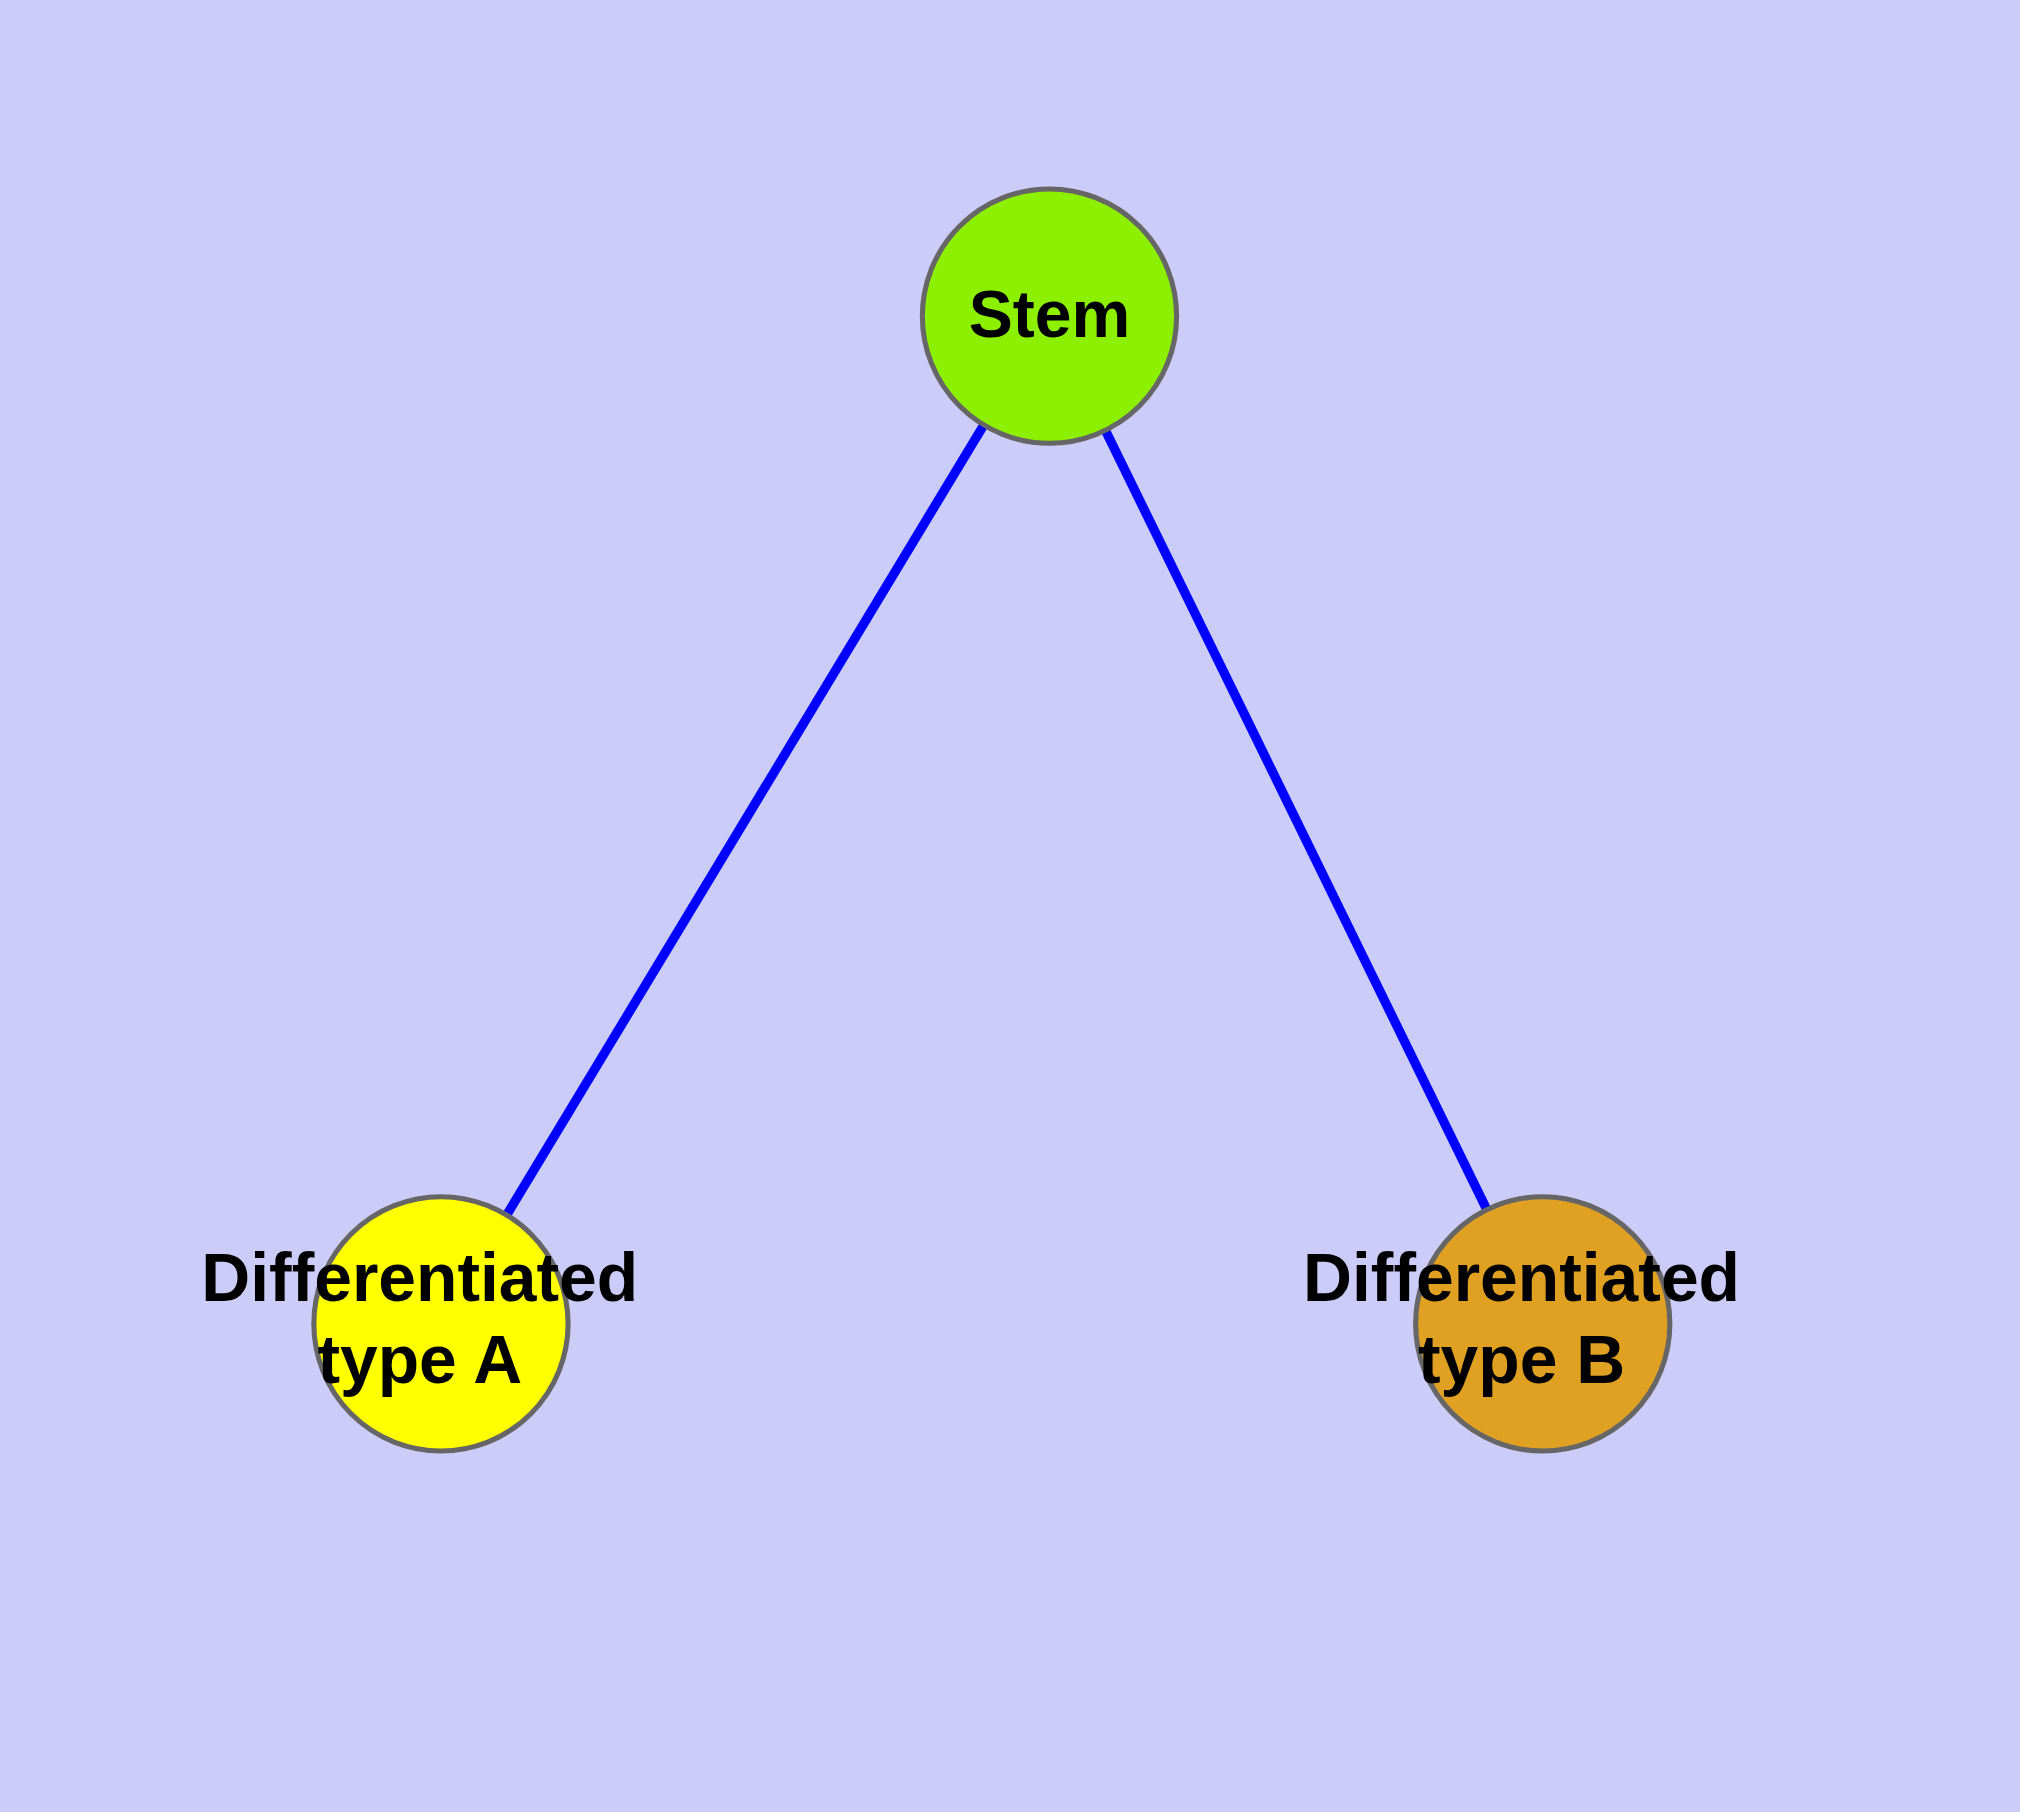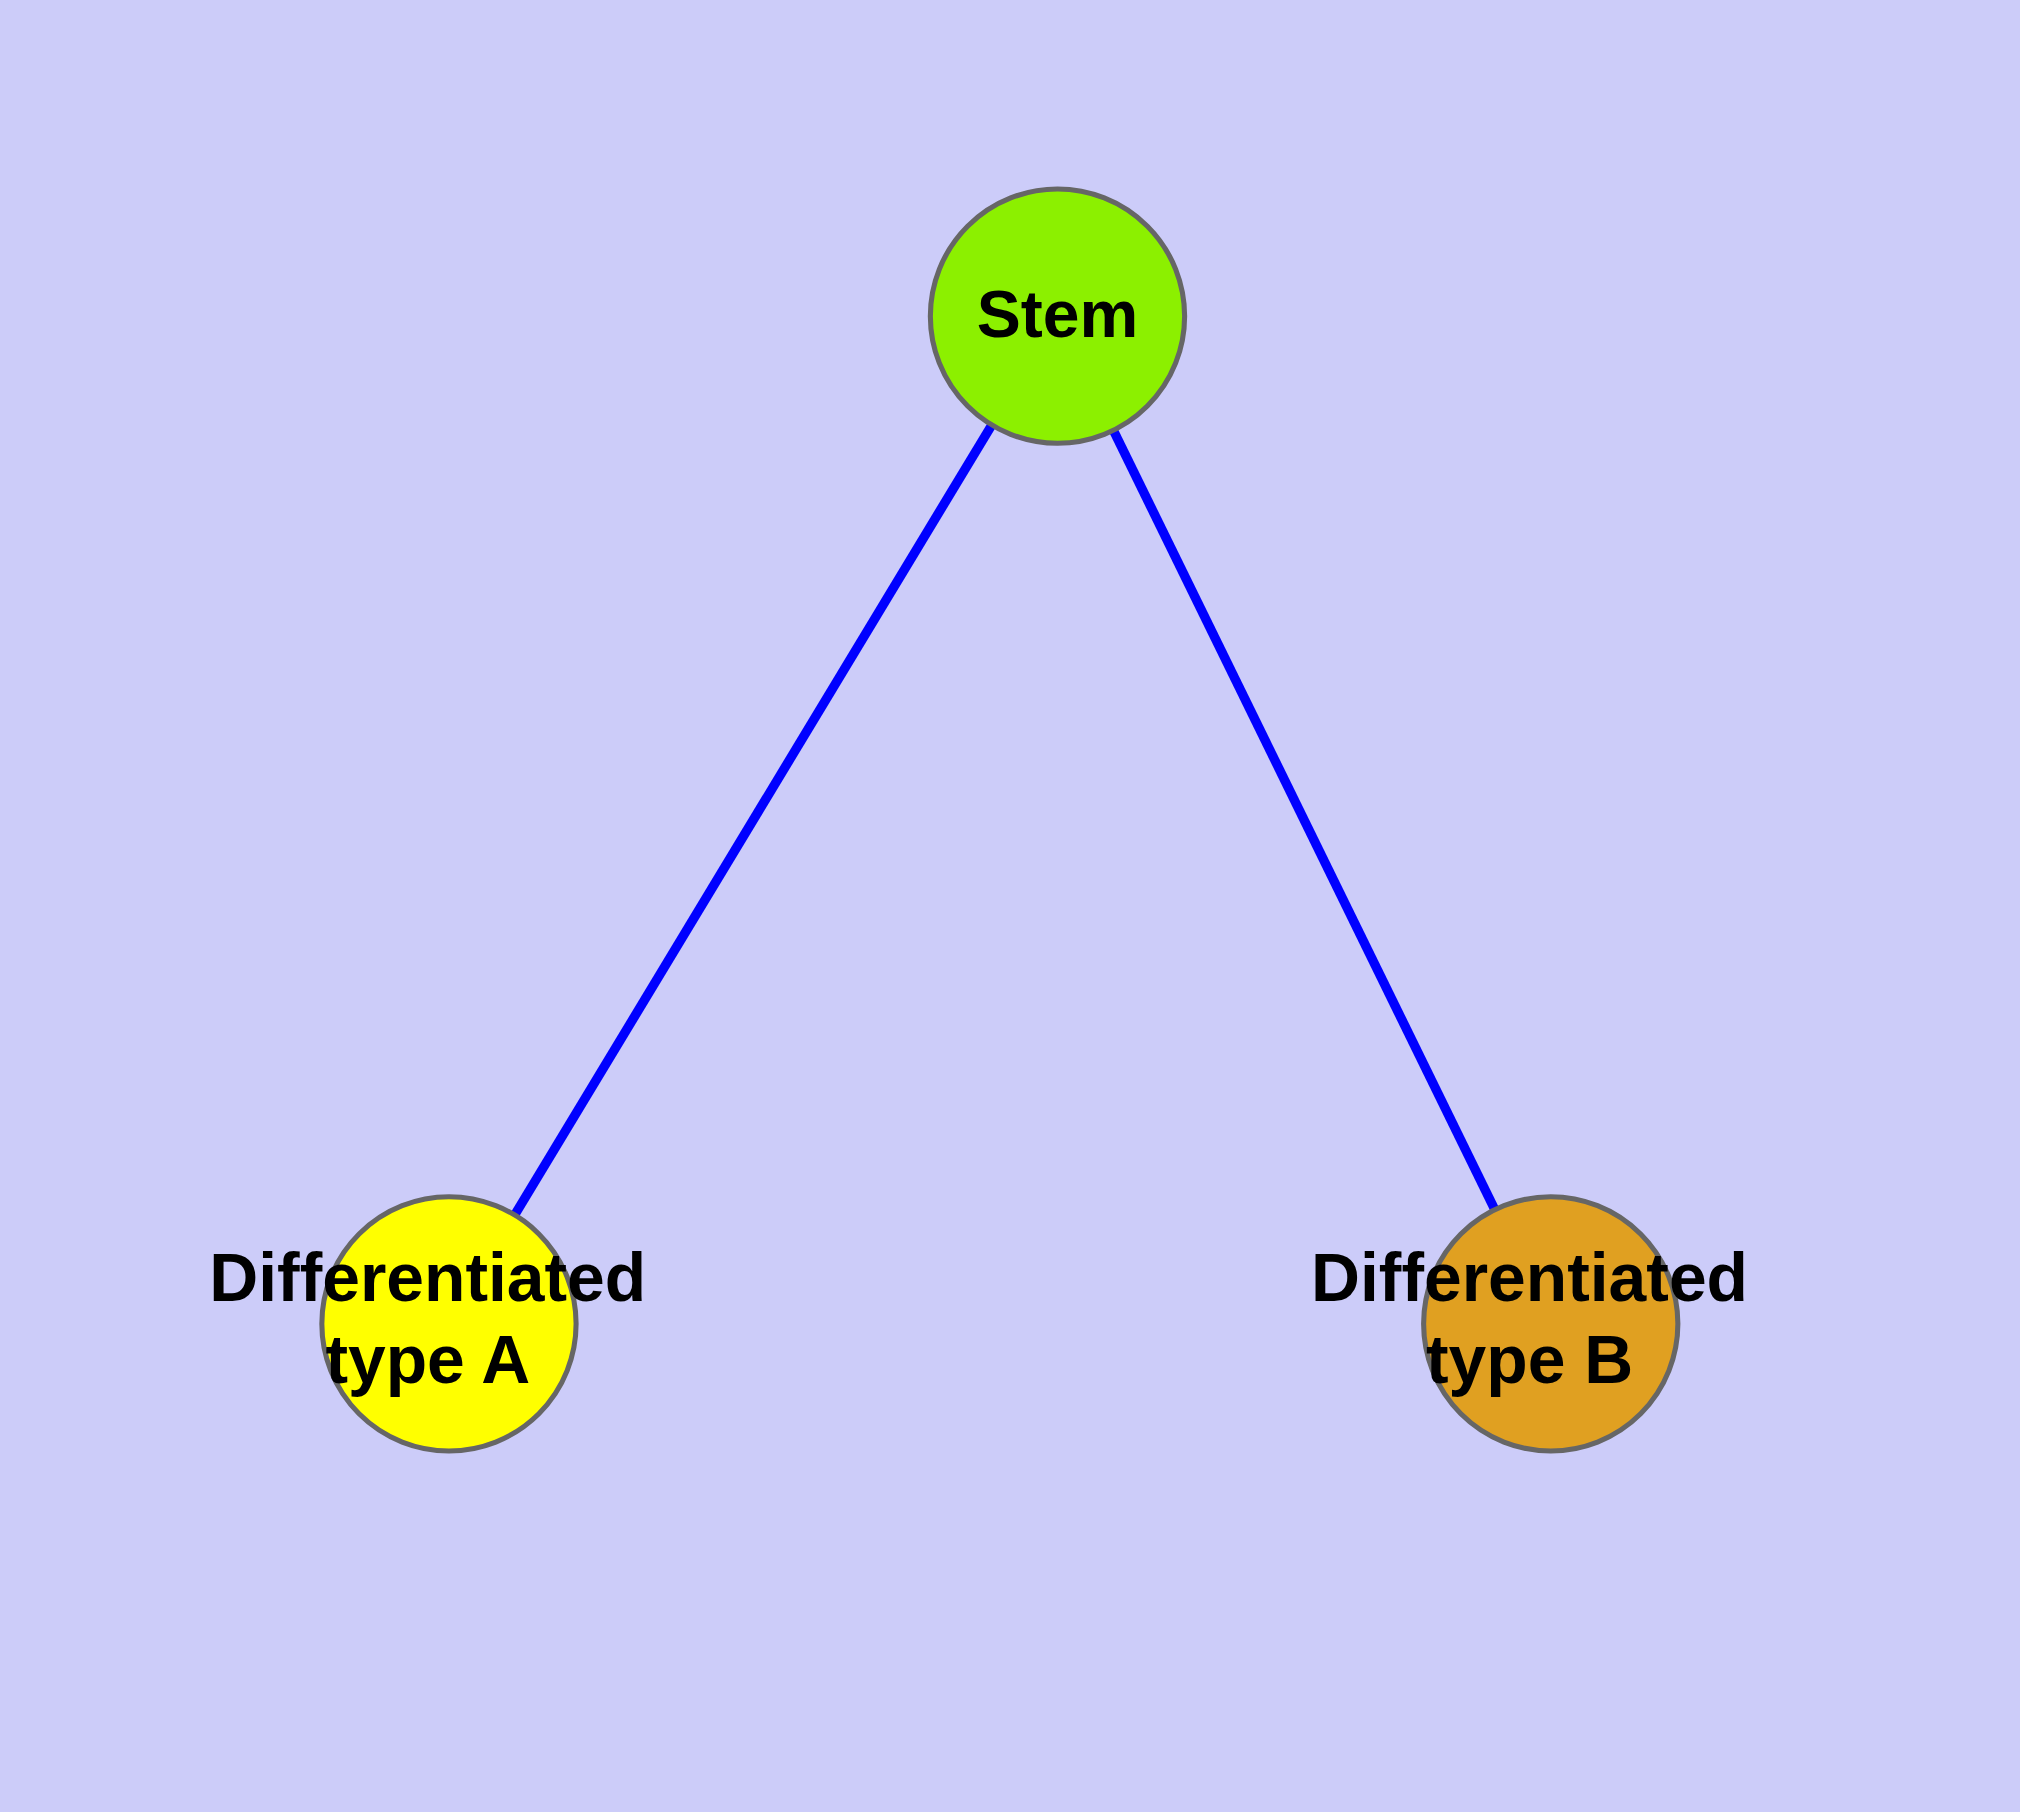--- a/index.html
+++ b/index.html
@@ -30,21 +30,21 @@
     dominant-baseline: middle;
     paint-order: normal;
   }
   .edge-line {
     stroke-linecap: butt;
   }
 </style>
 </head>
 <body style="background: rgb(204, 204, 249);">
 
-<div id="canvas" style="width: 1957px; height: 1812px; margin-left: 8px;">
+<div id="canvas" style="width: 1957px; height: 1812px;">
   <svg id="graph-svg" viewBox="0 0 2384 2138" xmlns="http://www.w3.org/2000/svg" style="width: 2021px; height: 1812px;">
 
     <rect id="bg-rect" x="0" y="0" width="2384" height="2138" fill="#CCCCF9"></rect>
 
     <g id="edges-group">
         <line class="edge-line" x1="1162.5283911026822" y1="497.9801434246669" x2="595.4716088973178" y2="1437.019856575333" stroke="#0000FF" stroke-width="11"></line>
         <line class="edge-line" x1="1302.18797017006" y1="504.1331555536108" x2="1755.81202982994" y2="1430.8668444463892" stroke="#0000FF" stroke-width="11"></line>
       </g>
     <g id="nodes-group">
         <circle cx="1238" cy="373" r="150" fill="#8CF000" stroke="#666666" stroke-width="6"></circle>

